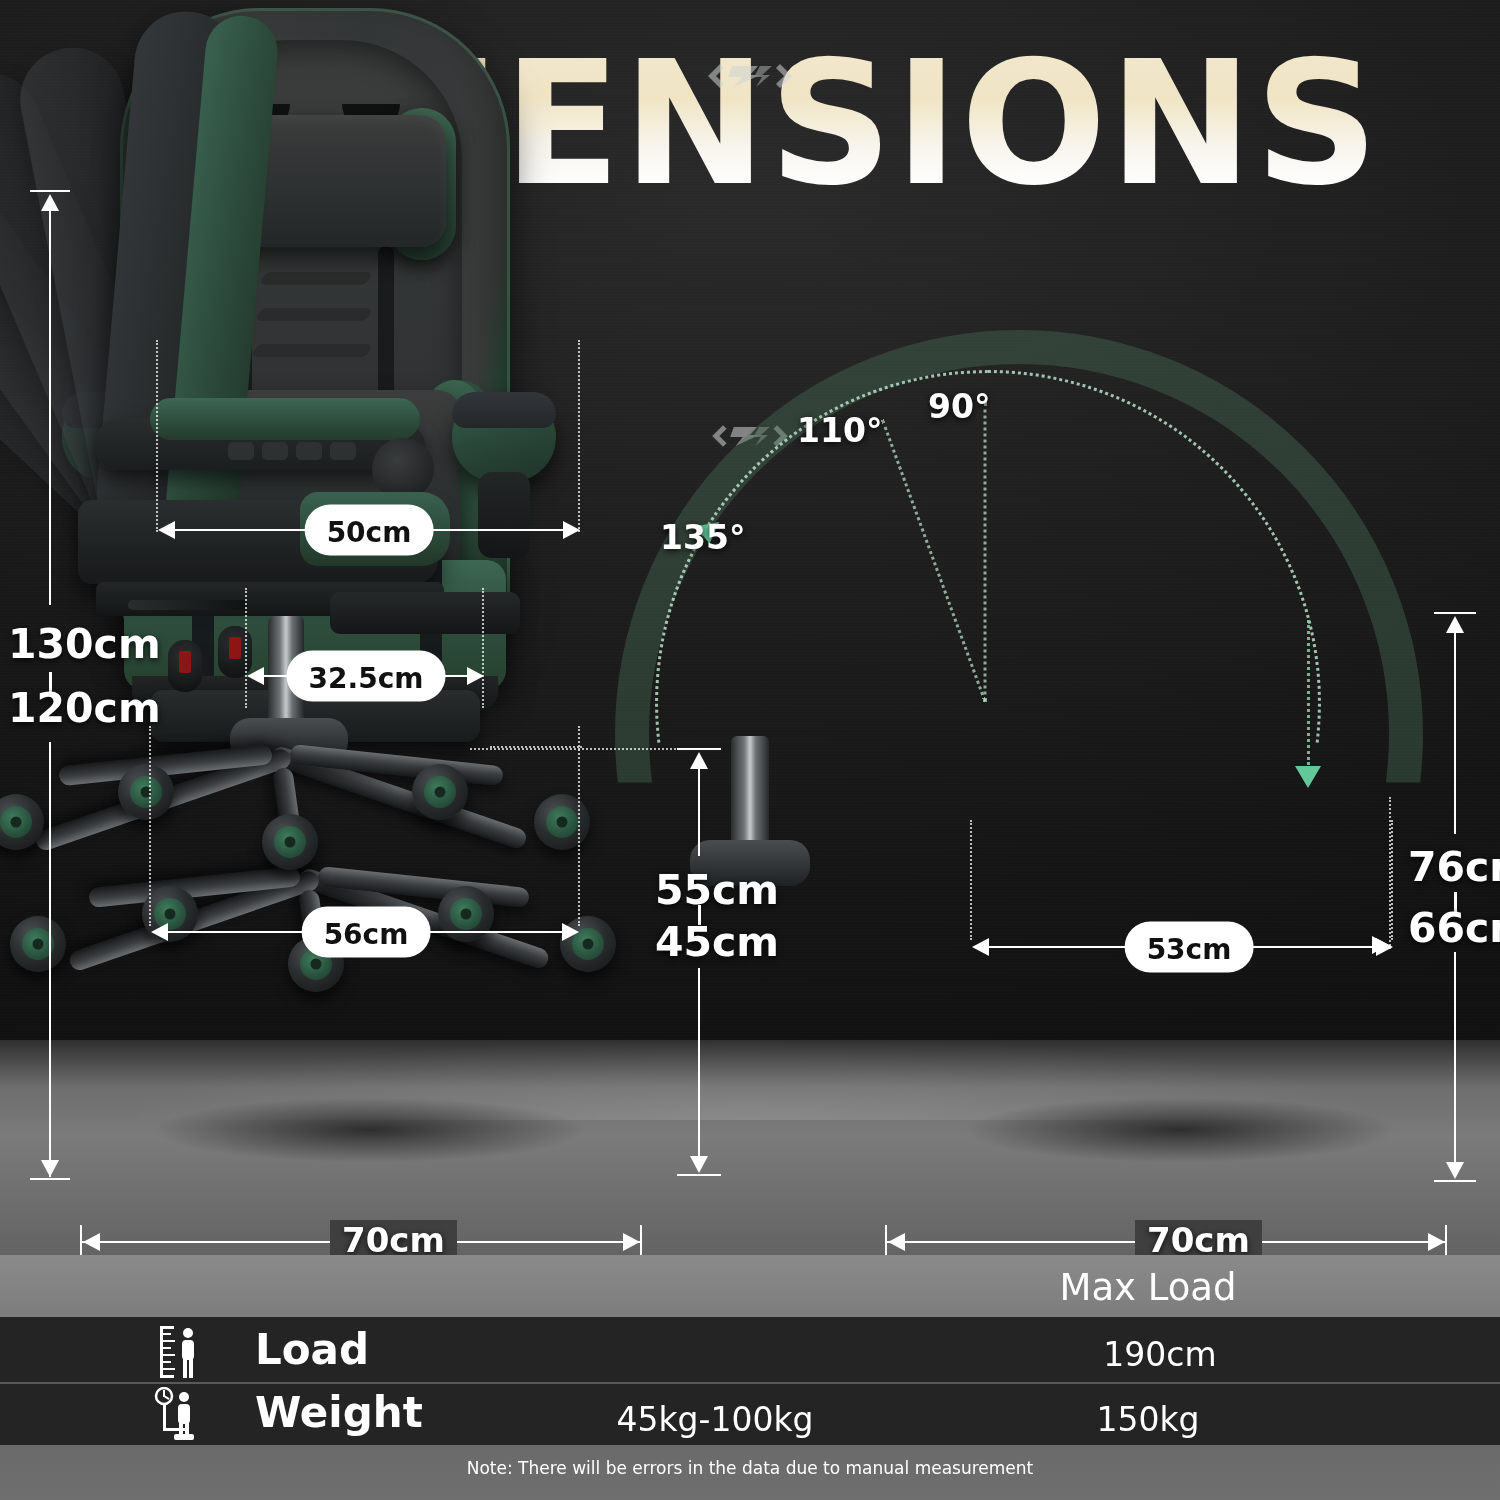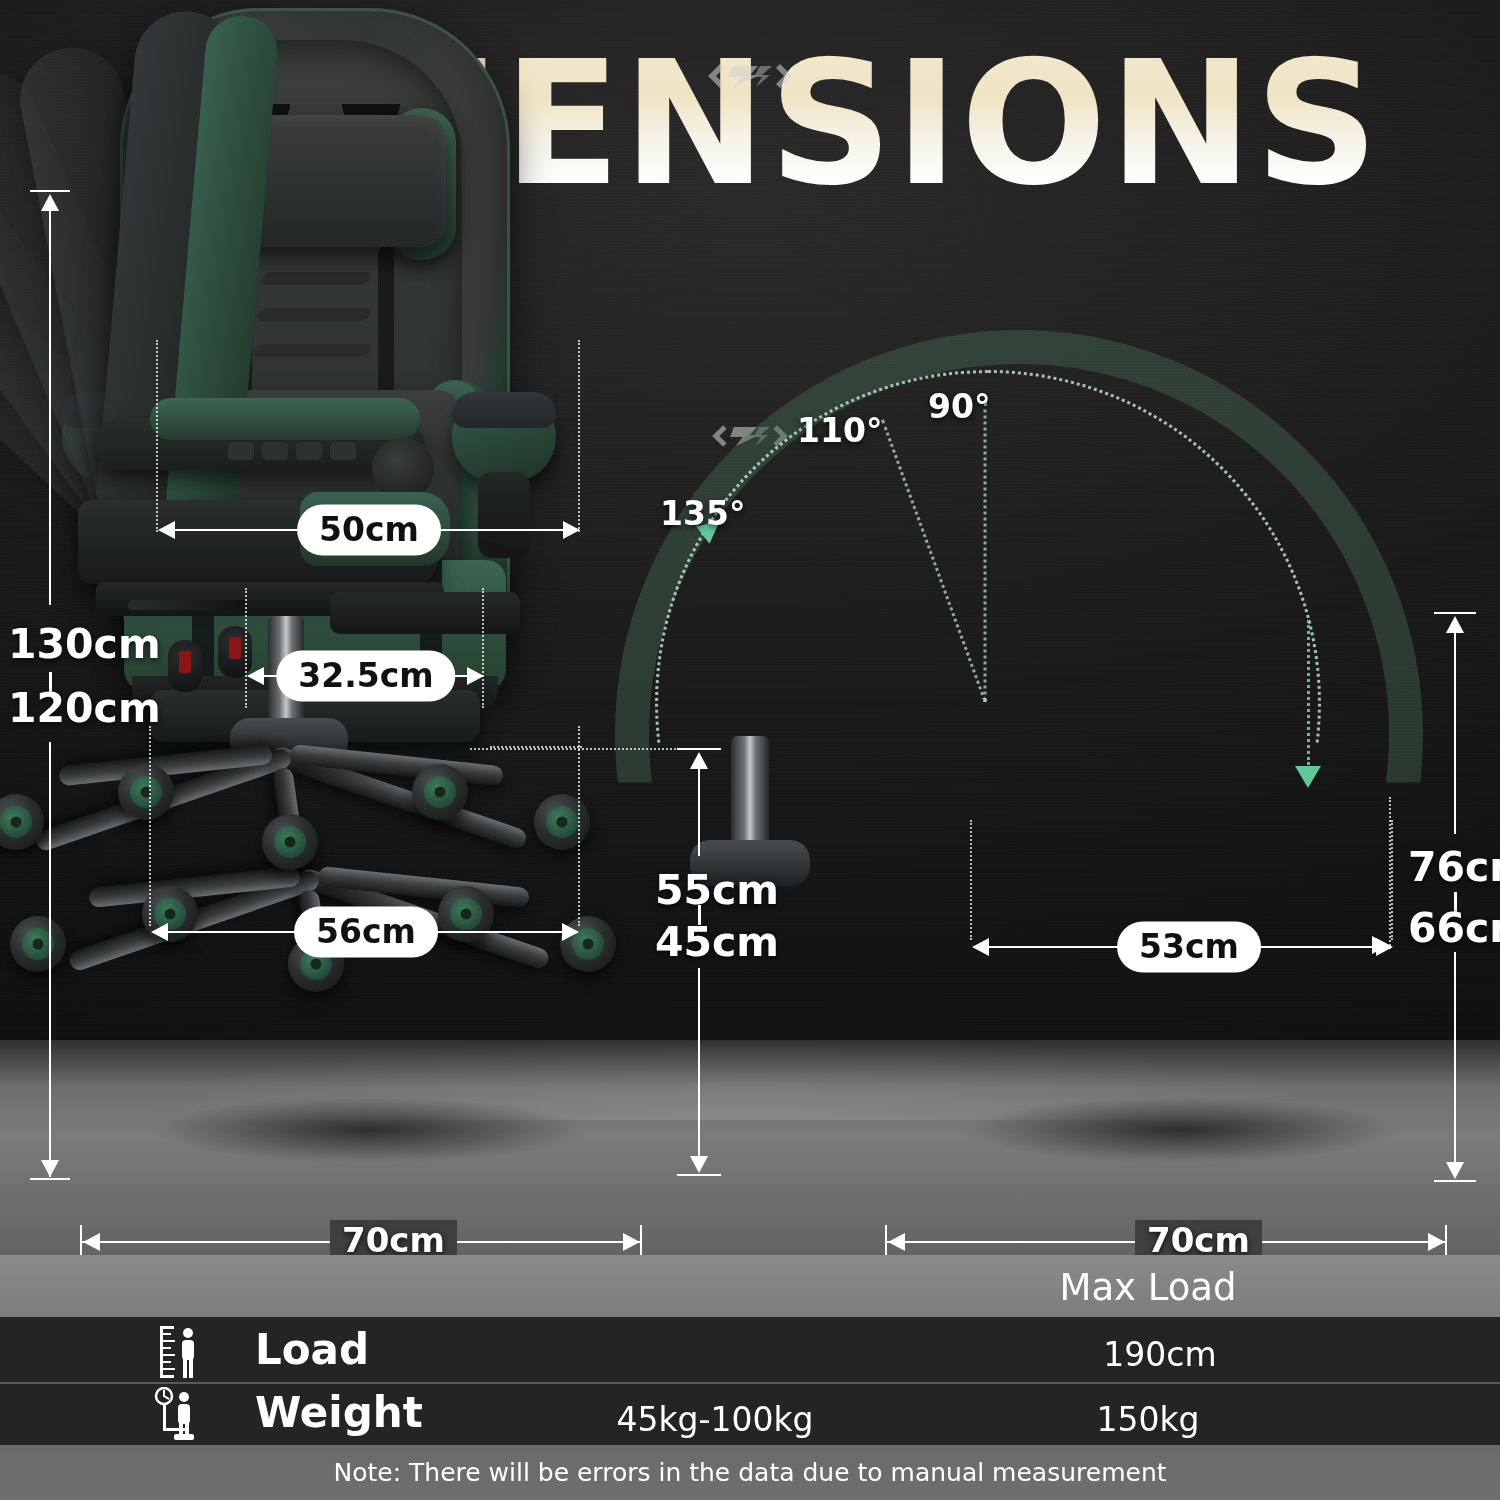--- a/index.html
+++ b/index.html
@@ -54,21 +54,21 @@
   .cap-v{position:absolute;height:2px;background:#fff;}
 
   .arrow{position:absolute;width:0;height:0;}
   .arrow.left{border-top:9px solid transparent;border-bottom:9px solid transparent;border-right:17px solid #fff;}
   .arrow.right{border-top:9px solid transparent;border-bottom:9px solid transparent;border-left:17px solid #fff;}
   .arrow.up{border-left:9px solid transparent;border-right:9px solid transparent;border-bottom:17px solid #fff;}
   .arrow.down{border-left:9px solid transparent;border-right:9px solid transparent;border-top:17px solid #fff;}
 
   .pill{
     position:absolute;background:#fff;color:#111;border-radius:999px;
-    font-size:33px;font-weight:600;padding:5px 22px 7px;white-space:nowrap;
+    font-size:28px;font-weight:600;padding:11px 22px 7px;white-space:nowrap;
     transform:translate(-50%,-50%);
     font-family:"DejaVu Sans", sans-serif;
   }
   .lbl{
     position:absolute;color:#fff;white-space:nowrap;
     font-family:"DejaVu Sans", sans-serif;font-weight:600;
     text-shadow:0 2px 6px rgba(0,0,0,.8);
   }
   .lbl.big{font-size:41px;}
   .lbl.plain{font-size:34px;font-weight:600;}
@@ -304,21 +304,21 @@
   .row-head{position:absolute;left:0;top:0;width:1500px;height:62px;
     background:linear-gradient(180deg,#8a8a8a,#7d7d7d);}
   .row-dark{position:absolute;left:0;width:1500px;background:#242424;}
   .row-sep{position:absolute;left:0;width:1500px;height:2px;background:rgba(255,255,255,.28);}
   .row-foot{position:absolute;left:0;top:190px;width:1500px;height:55px;
     background:linear-gradient(180deg,#6a6a6a,#6f6f6f);}
   .cell{position:absolute;color:#fff;font-family:"DejaVu Sans", sans-serif;white-space:nowrap;}
   .c-head{font-size:37px;transform:translateX(-50%);}
   .c-name{font-size:42px;font-weight:bold;}
   .c-val{font-size:33px;transform:translateX(-50%);}
-  .c-note{font-size:25px;transform:translateX(-50%);}
+  .c-note{font-size:17px;transform:translateX(-50%);}
   .ico{position:absolute;}
 </style>
 </head>
 <body>
 
 <div id="stage">
 
   <div class="bg-wall"></div>
   <div class="bg-floor"></div>
   <div class="floor-haze"></div>
@@ -515,21 +515,21 @@
   <div class="cap-v" style="left:677px;top:748px;width:44px;"></div>
   <div class="arrow up" style="left:690px;top:752px;"></div>
   <div class="dimline vline" style="left:698px;top:768px;height:88px;"></div>
   <div class="lbl big" style="left:655px;top:866px;">55cm</div>
   <div class="tick-sep" style="left:698px;top:905px;"></div>
   <div class="lbl big" style="left:655px;top:918px;">45cm</div>
   <div class="dimline vline" style="left:698px;top:968px;height:190px;"></div>
   <div class="arrow down" style="left:690px;top:1156px;"></div>
   <div class="cap-v" style="left:677px;top:1174px;width:44px;"></div>
 
-  <div class="lbl ang" style="left:660px;top:494px;">135°</div>
+  <div class="lbl ang" style="left:660px;top:518px;">135°</div>
   <div class="lbl ang" style="left:797px;top:411px;">110°</div>
   <div class="lbl ang" style="left:928px;top:387px;">90°</div>
 
   <div class="cap-v" style="left:1434px;top:612px;width:42px;"></div>
   <div class="arrow up" style="left:1446px;top:616px;"></div>
   <div class="dimline vline" style="left:1454px;top:632px;height:202px;"></div>
   <div class="lbl big" style="left:1408px;top:843px;">76cm</div>
   <div class="tick-sep" style="left:1454px;top:892px;"></div>
   <div class="lbl big" style="left:1408px;top:904px;">66cm</div>
   <div class="dimline vline" style="left:1454px;top:952px;height:212px;"></div>

